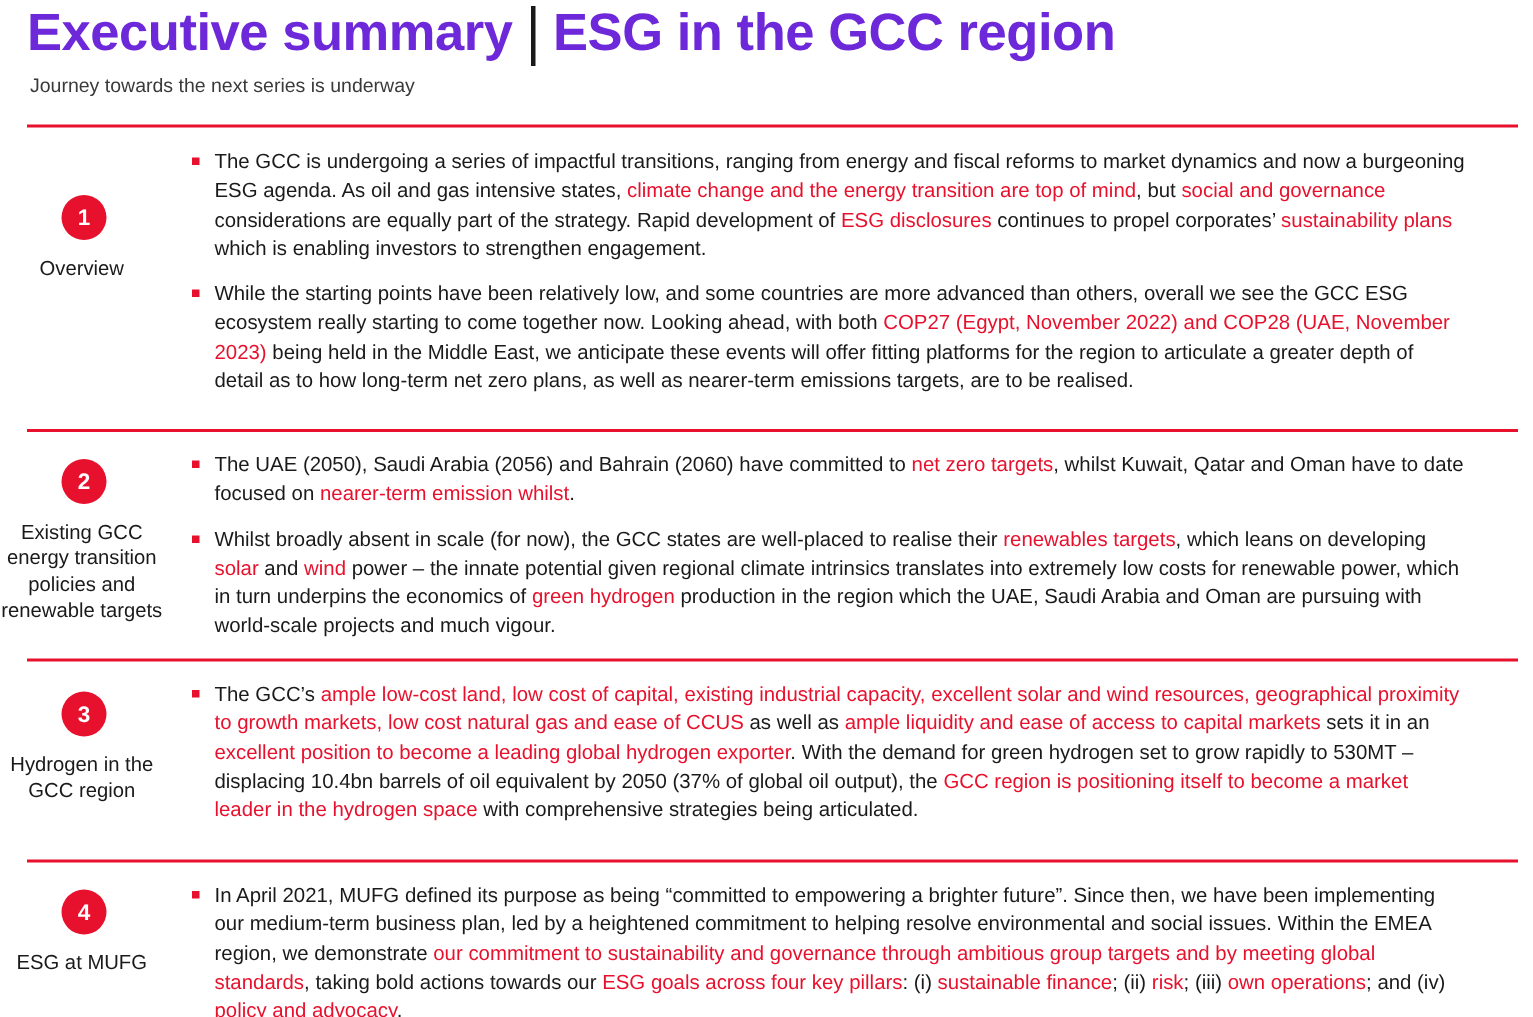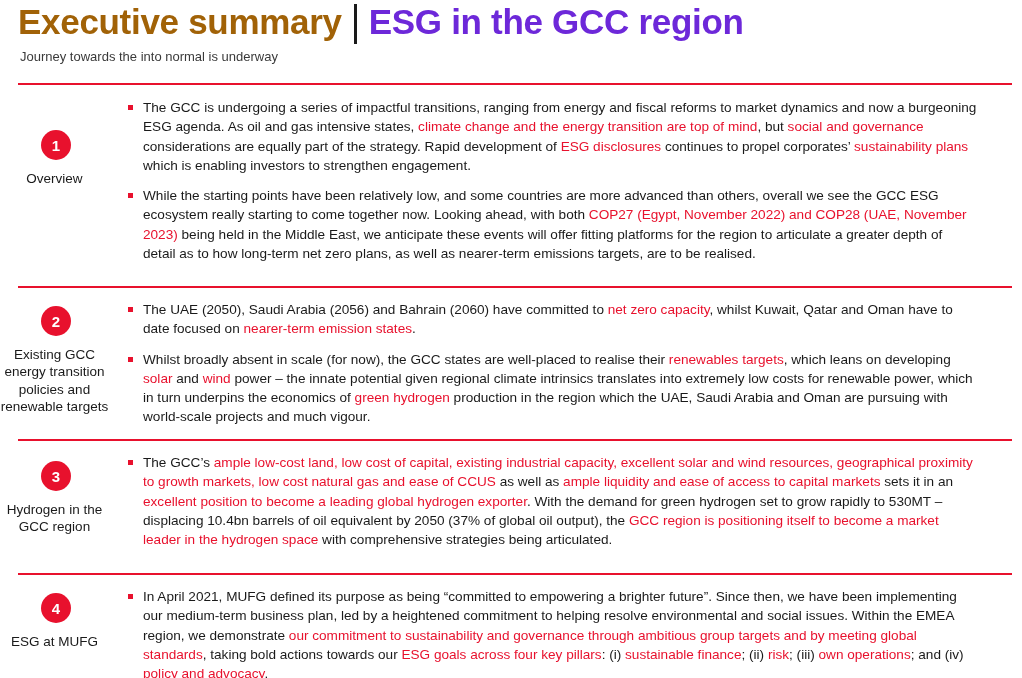--- a/index.html
+++ b/index.html
@@ -26,21 +26,21 @@
     padding: 4px 0 0 18px;
     position: relative;
   }
   .header-line {
     display: flex;
     align-items: flex-start;
   }
   .title-main {
     font-size: 35px;
     font-weight: bold;
-    color: #a16207;
+    color: #6d28d9;
     line-height: 1.0;
     letter-spacing: -0.3px;
     white-space: nowrap;
     text-align: center;
   }
   .title-divider {
     width: 3px;
     background: #1a1a1a;
     height: 40px;
     margin: 0 12px 0 12px;
@@ -168,21 +168,21 @@
 <body>
 
 <div class="page">
 
   <div class="header">
     <div class="header-line">
       <div class="title-main">Executive summary</div>
       <div class="title-divider"></div>
       <div class="title-sub">ESG in the GCC region</div>
     </div>
-    <div class="subtitle">Journey towards the into normal  is underway</div>
+    <div class="subtitle">Journey towards the next series  is underway</div>
     <div class="header-rule"></div>
   </div>
 
   <div class="sections">
 
     <div class="section" id="section-1">
       <div class="left-col">
         <div class="badge">1</div>
         <div class="left-label">Overview</div>
       </div>
@@ -195,21 +195,21 @@
       <div class="section-rule"></div>
     </div>
 
     <div class="section" id="section-2">
       <div class="left-col">
         <div class="badge">2</div>
         <div class="left-label">Existing GCC energy transition policies and renewable targets</div>
       </div>
       <div class="body-col">
         <ul class="bullets">
-          <li><span>The UAE (2050), Saudi Arabia (2056) and Bahrain (2060) have committed to </span><span class="hl">net zero capacity</span><span>, whilst Kuwait, Qatar and Oman have to date focused on </span><span class="hl">nearer-term emission states</span><span>.</span></li>
+          <li><span>The UAE (2050), Saudi Arabia (2056) and Bahrain (2060) have committed to </span><span class="hl">net zero targets</span><span>, whilst Kuwait, Qatar and Oman have to date focused on </span><span class="hl">nearer-term emission whilst</span><span>.</span></li>
           <li><span>Whilst broadly absent in scale (for now), the GCC states are well-placed to realise their </span><span class="hl">renewables targets</span><span>, which leans on developing </span><span class="hl">solar</span><span> and </span><span class="hl">wind</span><span> power – the innate potential given regional climate intrinsics translates into extremely low costs for renewable power, which in turn underpins the economics of </span><span class="hl">green hydrogen</span><span> production in the region which the UAE, Saudi Arabia and Oman are pursuing with world-scale projects and much vigour.</span></li>
         </ul>
       </div>
       <div class="section-rule"></div>
     </div>
 
     <div class="section" id="section-3">
       <div class="left-col">
         <div class="badge">3</div>
         <div class="left-label">Hydrogen in the GCC region</div>

